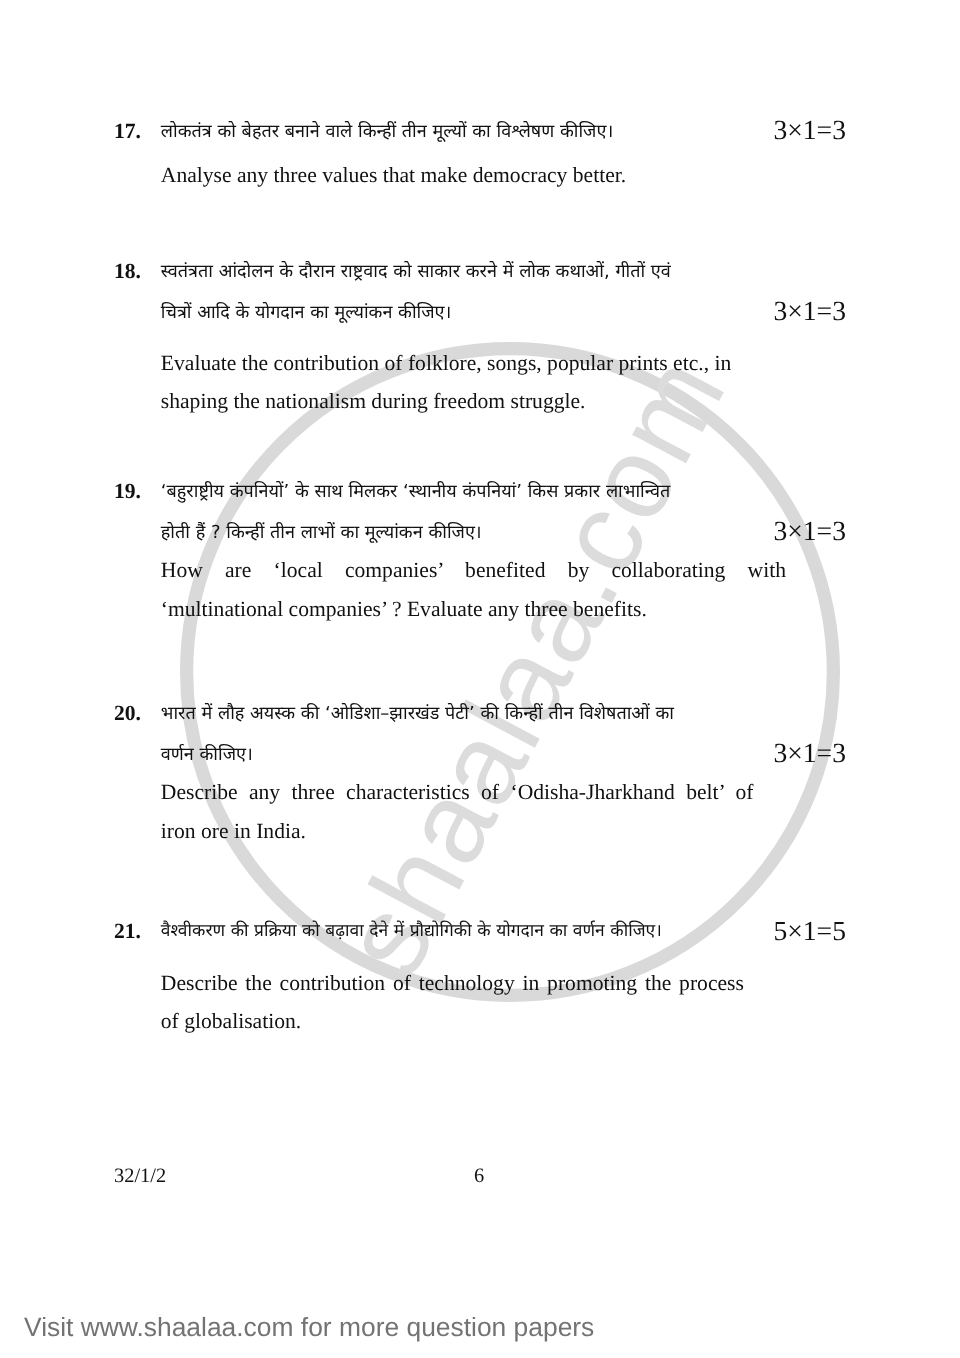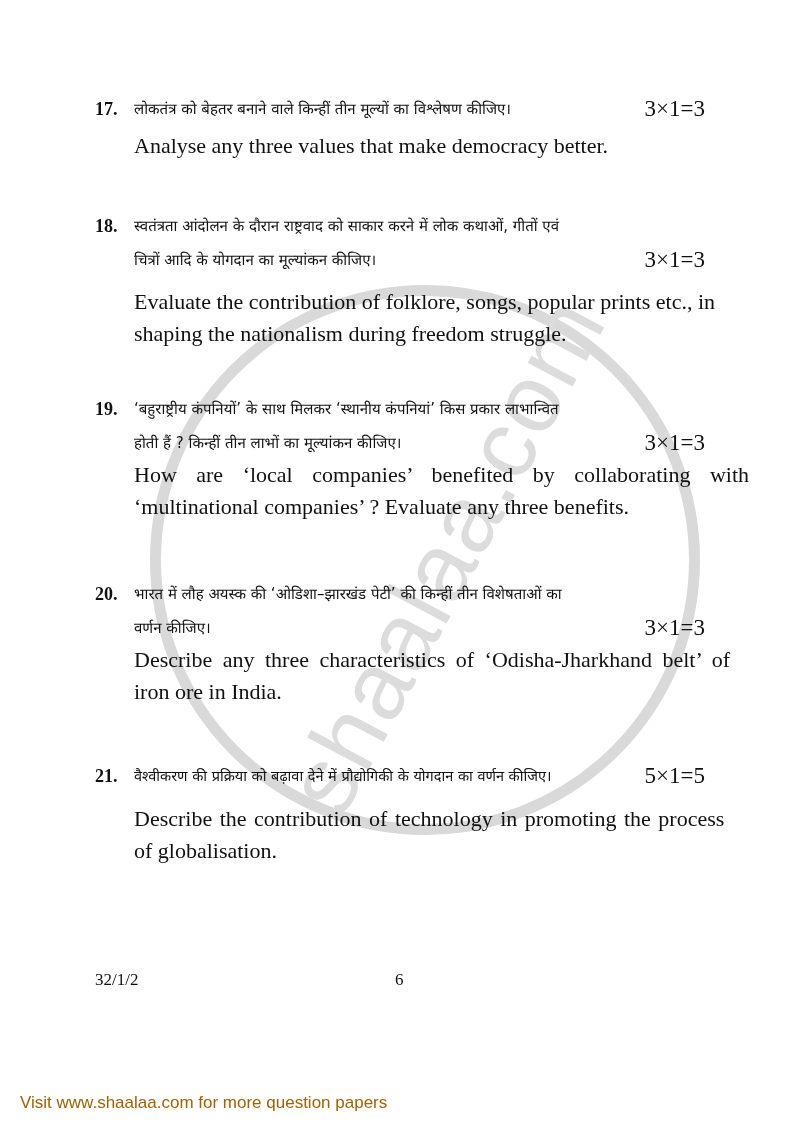--- a/index.html
+++ b/index.html
@@ -75,21 +75,21 @@
     .marks {
       position: absolute;
       right: 0;
       font-size: 23px;
       font-family: "Liberation Serif", serif;
     }
     .en {
       position: absolute;
       left: 39px;
       width: 512px;
-      font-size: 22px;
+      font-size: 18px;
       font-family: "Liberation Serif", serif;
       white-space: nowrap;
     }
     .footer-code {
       position: absolute;
       left: 95px;
       top: 970px;
       font-size: 17px;
       z-index: 1;
       font-family: Liberation Serif, serif;
@@ -99,22 +99,22 @@
       left: 395px;
       top: 970px;
       font-size: 17px;
       z-index: 1;
     }
     .visit {
       position: absolute;
       left: 20px;
       top: 1093px;
       font-family: "Liberation Sans", "DejaVu Sans", sans-serif;
-      font-size: 17px;
-      color: #a16207;
+      font-size: 22px;
+      color: #737373;
       z-index: 1;
     }
   </style>
 </head>
 <body>
 
 <div class="page">
 
   <div class="watermark"></div>
   <div class="watermark-text">shaalaa.com</div>

